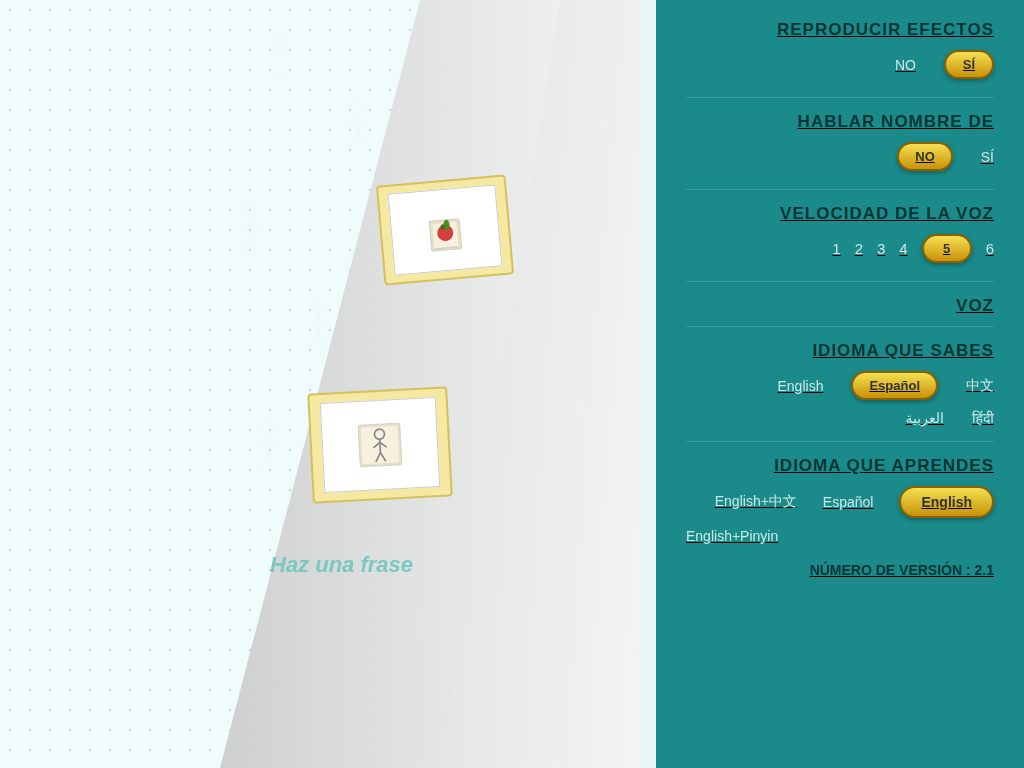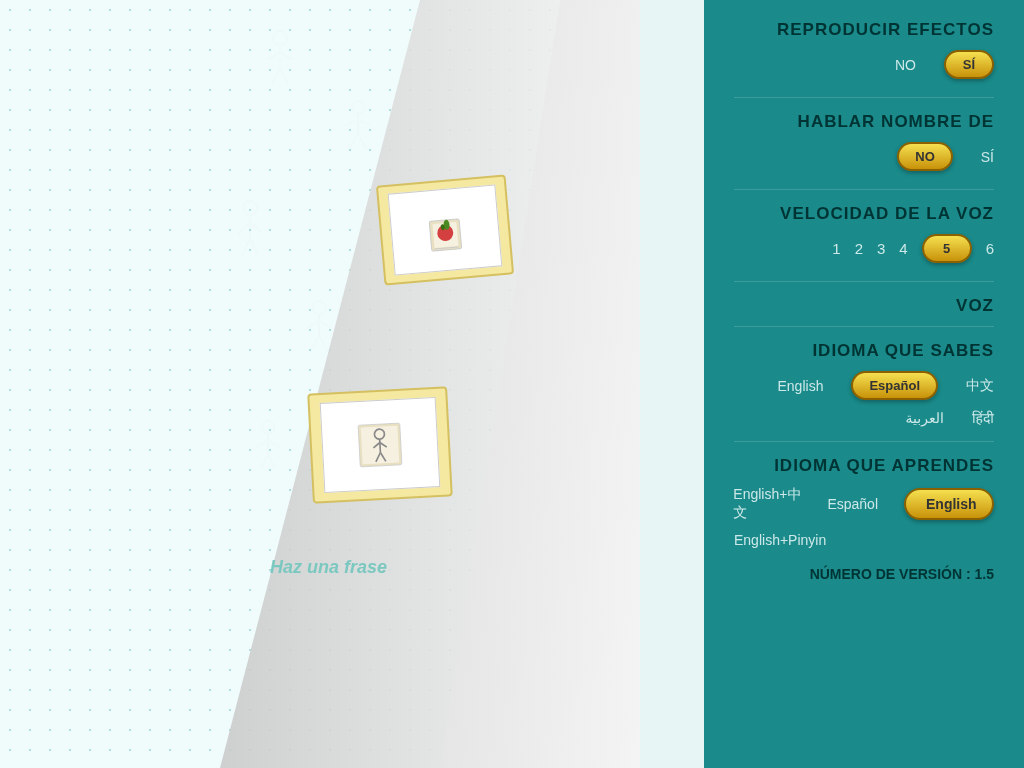--- a/index.html
+++ b/index.html
@@ -99,36 +99,37 @@
       font-size: 11px;
       color: #888;
     }
 
     
     .haz-una-frase {
       position: absolute;
       bottom: 190px;
       left: 270px;
       color: #7bc8c0;
-      font-size: 18px;
+      font-size: 22px;
       font-style: italic;
       font-weight: bold;
       z-index: 5;
     }
 
     
     .right-panel {
       position: absolute;
       right: 0;
       top: 0;
-      width: 320px;
+      width: 368px;
       height: 768px;
       background: #1a8a8a;
       padding: 20px 30px;
       overflow-y: auto;
+      text-decoration: underline;
     }
 
     
     .section-heading {
       color: #003333;
       font-size: 17px;
       font-weight: 900;
       letter-spacing: 1px;
       text-align: right;
       margin-bottom: 10px;
@@ -449,15 +450,15 @@
     <div class="learn-row-1">
       <span class="plain-option">English+中文</span>
       <span class="plain-option">Español</span>
       <button class="btn-option btn-option-wide selected">English</button>
     </div>
     <div class="learn-row-2">
       <span class="plain-option">English+Pinyin</span>
     </div>
   </div>
 
-  <div class="version-text">NÚMERO DE VERSIÓN : 1.5</div>
+  <div class="version-text">NÚMERO DE VERSIÓN : 2.1</div>
 
 </div>
 
 </body></html>

